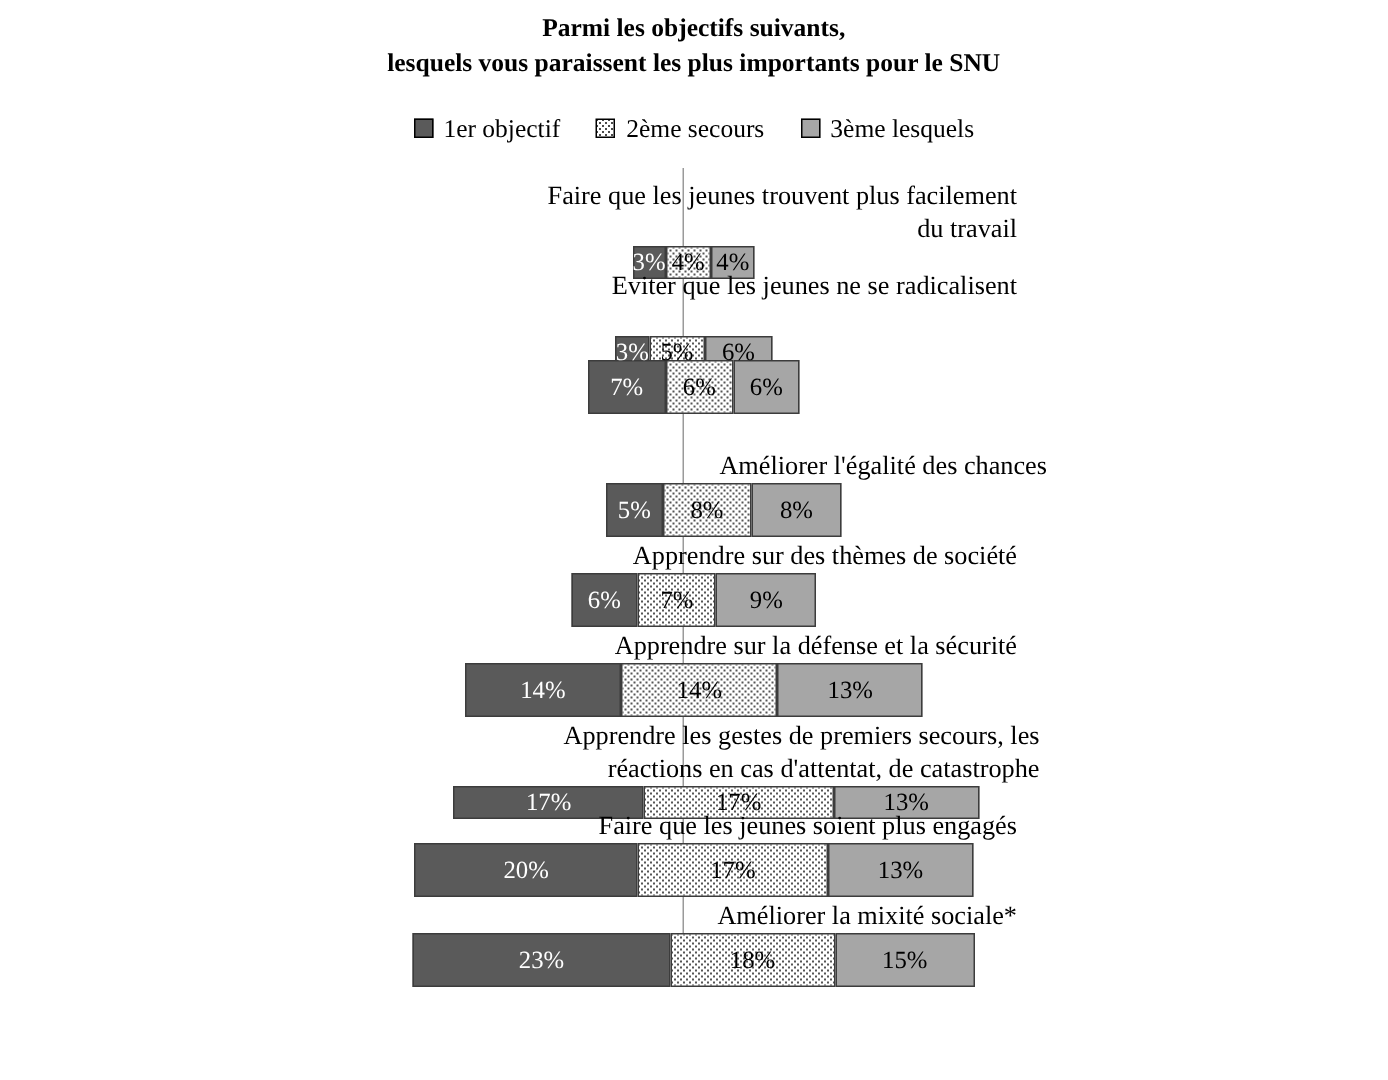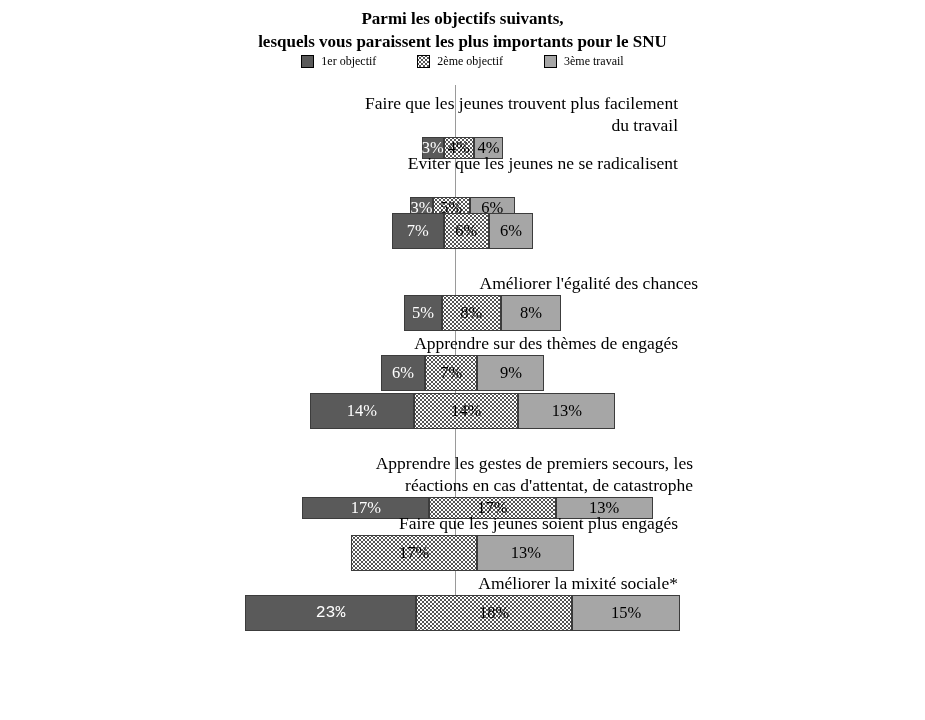--- a/index.html
+++ b/index.html
@@ -26,22 +26,23 @@
     font-weight: bold;
     font-size: 17px;
     line-height: 1.35;
     padding-top: 8px;
     white-space: pre-line;
   }
   .legend {
     display: flex;
     justify-content: center;
     align-items: center;
-    gap: 41px;
-    font-size: 12px;
+    gap: 24px;
+    margin-top: 22px;
+    font-size: 17px;
   }
   .legend-entry {
     display: flex;
     align-items: center;
     gap: 7px;
   }
   .legend-swatch {
     width: 13px;
     height: 13px;
     border: 1px solid #000;
@@ -138,25 +139,25 @@
   <div class="chart-title">Parmi les objectifs suivants,
 lesquels vous paraissent les plus importants pour le SNU</div>
 
   <div class="legend">
     <div class="legend-entry">
       <span class="legend-swatch sw-1"></span>
       <span>1er objectif</span>
     </div>
     <div class="legend-entry">
       <span class="legend-swatch sw-2"></span>
-      <span>2ème objectif</span>
+      <span>2ème secours</span>
     </div>
     <div class="legend-entry">
       <span class="legend-swatch sw-3"></span>
-      <span>3ème travail</span>
+      <span>3ème lesquels</span>
     </div>
   </div>
 
   <div class="plot" id="plot">
     <div class="axis-line"></div>
   <div class="row" style="top: 8px;">
         <div class="cat-label">Faire que les jeunes trouvent plus facilement
 du travail</div>
         <div class="bar-wrap">
           <div class="seg s1" style="width: 22.35px;">
@@ -205,34 +206,35 @@
           </div>
           <div class="seg s2" style="width: 59.6px;">
             <span class="seg-label">8%</span>
           </div>
           <div class="seg s3" style="width: 59.6px;">
             <span class="seg-label">8%</span>
           </div>
         </div>
       </div>
       <div class="row" style="top: 248px;">
-        <div class="cat-label">Apprendre sur des thèmes de engagés</div>
+        <div class="cat-label">Apprendre sur des thèmes de société</div>
         <div class="bar-wrap">
           <div class="seg s1" style="width: 44.7px;">
             <span class="seg-label">6%</span>
           </div>
           <div class="seg s2" style="width: 52.15px;">
             <span class="seg-label">7%</span>
           </div>
           <div class="seg s3" style="width: 67.05px;">
             <span class="seg-label">9%</span>
           </div>
         </div>
       </div>
       <div class="row" style="top: 308px;">
+        <div class="cat-label">Apprendre sur la défense et la sécurité</div>
         <div class="bar-wrap">
           <div class="seg s1" style="width: 104.3px;">
             <span class="seg-label">14%</span>
           </div>
           <div class="seg s2" style="width: 104.3px;">
             <span class="seg-label">14%</span>
           </div>
           <div class="seg s3" style="width: 96.85px;">
             <span class="seg-label">13%</span>
           </div>
@@ -249,37 +251,40 @@
             <span class="seg-label">17%</span>
           </div>
           <div class="seg s3" style="width: 96.85px;">
             <span class="seg-label">13%</span>
           </div>
         </div>
       </div>
       <div class="row" style="top: 428px;">
         <div class="cat-label">Faire que les jeunes soient plus engagés</div>
         <div class="bar-wrap">
+          <div class="seg s1" style="width: 149px;">
+            <span class="seg-label">20%</span>
+          </div>
           <div class="seg s2" style="width: 126.65px;">
             <span class="seg-label">17%</span>
           </div>
           <div class="seg s3" style="width: 96.85px;">
             <span class="seg-label">13%</span>
           </div>
         </div>
       </div>
       <div class="row" style="top: 488px; align-items: center;">
         <div class="cat-label">Améliorer la mixité sociale*</div>
         <div class="bar-wrap">
-          <div class="seg s1" style="width: 171.35px; font-family: Liberation Mono, monospace;">
+          <div class="seg s1" style="width: 171.35px;">
             <span class="seg-label">23%</span>
           </div>
-          <div class="seg s2" style="width: 156px;">
+          <div class="seg s2" style="width: 110px;">
             <span class="seg-label">18%</span>
           </div>
-          <div class="seg s3" style="width: 108px;">
+          <div class="seg s3" style="width: 93px;">
             <span class="seg-label">15%</span>
           </div>
         </div>
       </div>
     </div>
 
 </div>
 
 </body></html>

